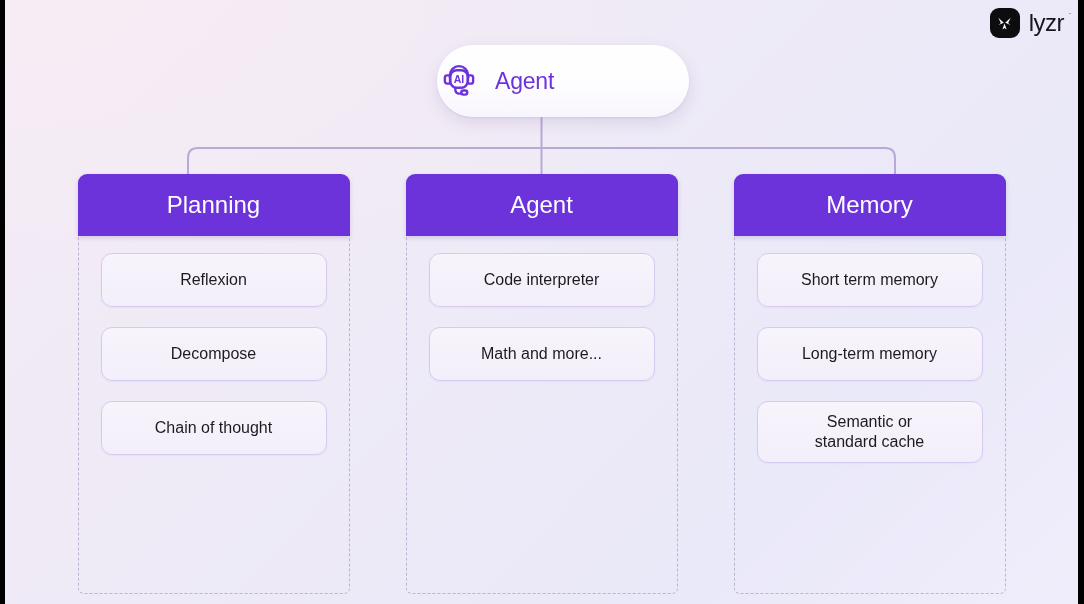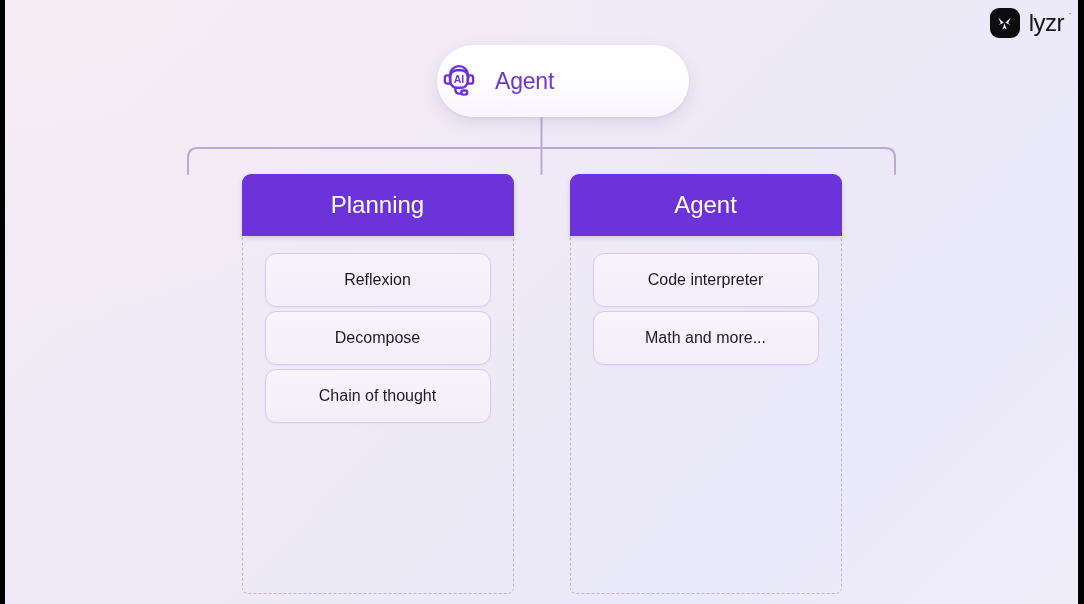--- a/index.html
+++ b/index.html
@@ -122,21 +122,21 @@
     box-shadow: 0 2px 5px rgba(80,45,150,0.18);
   }
   .col-body {
     margin-top: -1px;
     border: 1.6px dashed #bdb2cf;
     border-top: none;
     border-radius: 0 0 6px 6px;
     padding: 18px 22px 22px 22px;
     display: flex;
     flex-direction: column;
-    gap: 4px;
+    gap: 20px;
     min-height: 300px;
   }
   .col-body.tall { min-height: 318px; }
   .item {
     border: 1.5px solid #d8c9f0;
     border-radius: 11px;
     background: linear-gradient(180deg, #f7f4fc 0%, #f3effa 100%);
     color: #1d1b22;
     font-size: 16px;
     text-align: center;
@@ -210,16 +210,26 @@
       <div class="column">
         <div class="col-header">
           <span>Agent</span>
         </div>
         <div class="col-body tall">
           <div class="item">Code interpreter</div>
           <div class="item">Math and more...</div>
         </div>
       </div>
 
+      <div class="column">
+        <div class="col-header">
+          <span>Memory</span>
+        </div>
+        <div class="col-body tall">
+          <div class="item">Short term memory</div>
+          <div class="item">Long-term memory</div>
+          <div class="item two-line">Semantic or<br>standard cache</div>
+        </div>
+      </div>
 
     </div>
   </div>
 </div>
 
 </body></html>

